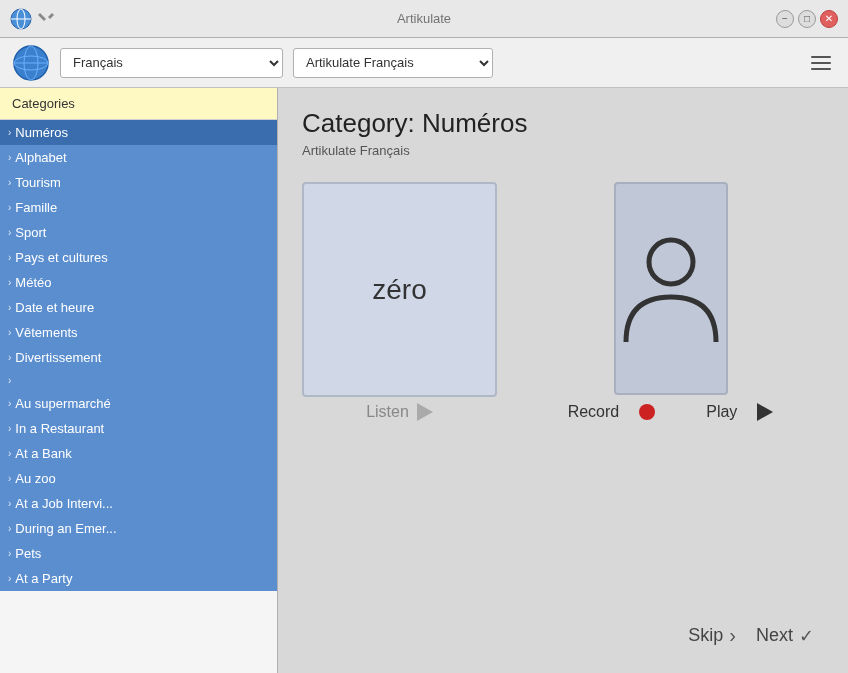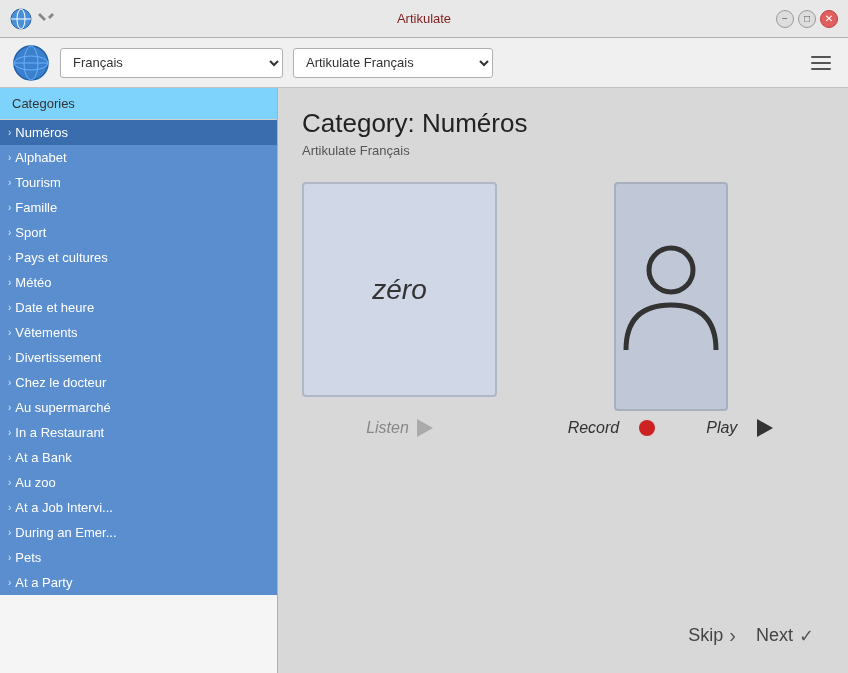--- a/index.html
+++ b/index.html
@@ -24,21 +24,21 @@
       border-bottom: 1px solid #b0b0b0;
       flex-shrink: 0;
     }
     .titlebar-left {
       display: flex;
       align-items: center;
       gap: 6px;
     }
     .titlebar-title {
       font-size: 13px;
-      color: #7f1d1d;
+      color: #737373;
       position: absolute;
       left: 50%;
       transform: translateX(-50%);
       text-align: right;
     }
     .titlebar-icons {
       display: flex;
       align-items: center;
       gap: 4px;
     }
@@ -125,21 +125,21 @@
       display: flex;
       flex-direction: column;
       overflow: hidden;
       flex-shrink: 0;
     }
     .sidebar-header {
       padding: 8px 12px;
       font-size: 13px;
       color: #333;
       font-weight: normal;
-      background: #7dd3fc;
+      background: #fef9c3;
       border-bottom: 1px solid #d0d0d0;
     }
     .sidebar-list {
       overflow-y: auto;
       flex: 1;
     }
     .sidebar-item {
       display: flex;
       align-items: center;
       padding: 5px 10px 5px 8px;
@@ -178,21 +178,20 @@
       font-size: 13px;
       color: #555;
       margin-bottom: 24px;
     }
 
     
     .cards-row {
       display: flex;
       gap: 20px;
       margin-bottom: 24px;
-      font-style: italic;
     }
 
     
     .word-card {
       width: 195px;
       height: 215px;
       background: #d0d8e8;
       border: 2px solid #b0b8c8;
       border-radius: 4px;
       display: flex;
@@ -205,21 +204,21 @@
       font-size: 28px;
       color: #333;
       font-weight: normal;
     }
     .listen-bar {
       width: 195px;
       display: flex;
       align-items: center;
       justify-content: center;
       gap: 8px;
-      margin-top: 22px;
+      margin-top: 6px;
     }
     .listen-label {
       font-size: 16px;
       color: #888;
     }
     .play-triangle {
       width: 0;
       height: 0;
       border-top: 9px solid transparent;
       border-bottom: 9px solid transparent;
@@ -387,21 +386,20 @@
         <div class="sidebar-item">
           <span class="chevron">›</span>
           <span class="item-label">Vêtements</span>
         </div>
         <div class="sidebar-item">
           <span class="chevron">›</span>
           <span class="item-label">Divertissement</span>
         </div>
         <div class="sidebar-item">
           <span class="chevron">›</span>
-          <span class="item-label">Chez le docteur</span>
         </div>
         <div class="sidebar-item">
           <span class="chevron">›</span>
           <span class="item-label">Au supermarché</span>
         </div>
         <div class="sidebar-item">
           <span class="chevron">›</span>
           <span class="item-label">In a Restaurant</span>
         </div>
         <div class="sidebar-item">

